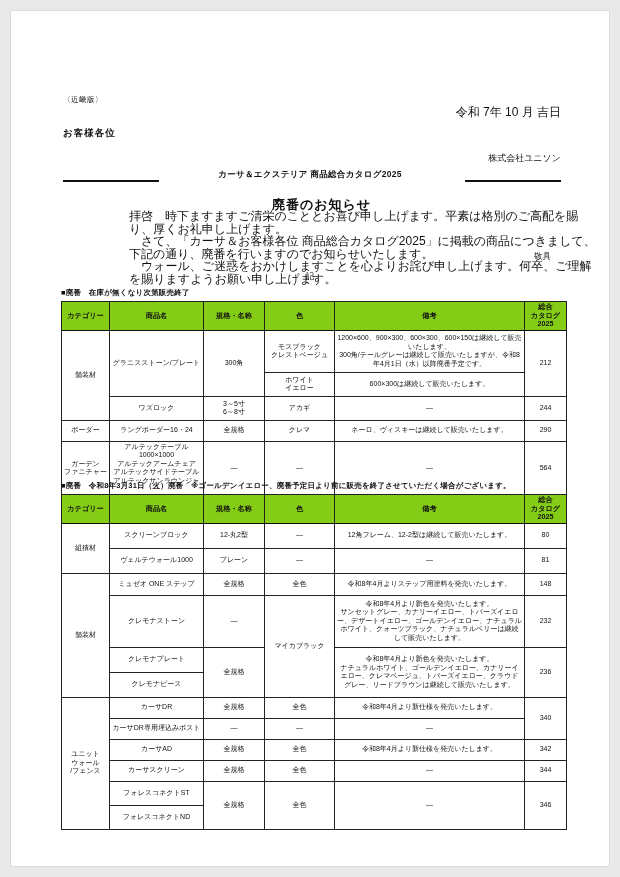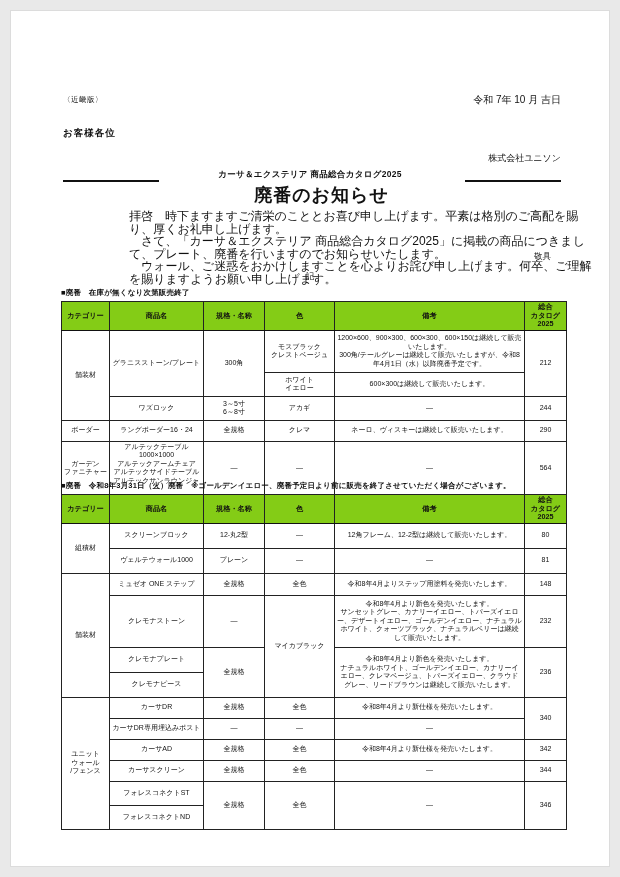--- a/index.html
+++ b/index.html
@@ -11,26 +11,26 @@
   }
   .page {
     position:absolute; left:10px; top:10px;
     width:600px; height:857px;
     background:#ffffff;
     border:1px solid #dcdcdc;
     overflow:hidden;
   }
   .abs { position:absolute; }
   .edition { left:52px; top:84px; font-size:7.5px; letter-spacing:0.5px; }
-  .date-line { right:48px; top:82px; font-size:10px; }
+  .date-line { right:48px; top:93px; font-size:12px; }
   .addressee { left:52px; top:116px; font-size:9.5px; font-weight:bold; letter-spacing:1px; }
   .company { right:48px; top:141px; font-size:9px;margin-left:39px; }
   .title-block { left:0; top:150px; width:100%; text-align:center; }
   .subtitle { font-size:8.5px; font-weight:bold; letter-spacing:0.3px;margin-top:8px; }
-  .main-title { font-size:18px; font-weight:bold; margin-top:2px; letter-spacing:1px;padding-left:23px; }
+  .main-title { font-size:13px; font-weight:bold; margin-top:15px; letter-spacing:1px;padding-left:23px; }
   .title-rule { height:2px; background:#111; top:169px; width:96px; }
   .title-rule.left { left:52px; }
   .title-rule.right { right:48px; }
   .body-text { left:74px; top:199px; width:470px; font-size:12px; line-height:12.5px;margin-left:44px; }
   .closing { right:58px; top:240px; font-size:8.5px; }
   .notation { left:0; top:260px; width:100%; text-align:center; font-size:8.5px; }
 
   .section { left:50px; width:505px; }
   .section-label { font-size:7.5px; font-weight:bold; margin-bottom:3px; letter-spacing:0.2px; }
   .sec1 { top:277px; }
@@ -76,21 +76,21 @@
 
   <div class="abs title-rule left"></div>
   <div class="abs title-rule right"></div>
   <div class="abs title-block">
     <div class="subtitle">カーサ＆エクステリア 商品総合カタログ2025</div>
     <div class="main-title">廃番のお知らせ</div>
   </div>
 
   <div class="abs body-text">
     <div>拝啓　時下ますますご清栄のこととお喜び申し上げます。平素は格別のご高配を賜り、厚くお礼申し上げます。</div>
-    <div>　さて、「カーサ＆エクステリア 商品総合カタログ2025」に掲載の商品につきまして、プレート、廃番を行いますのでお知らせいたします。</div>
+    <div>　さて、「カーサ＆お客様各位 商品総合カタログ2025」に掲載の商品につきまして、下記の通り、廃番を行いますのでお知らせいたします。</div>
     <div>　ウォール、ご迷惑をおかけしますことを心よりお詫び申し上げます。何卒、ご理解を賜りますようお願い申し上げます。</div>
   </div>
   <div class="abs closing">敬具</div>
   <div class="abs notation">記</div>
 
   <div class="abs section sec1">
     <div class="section-label">■廃番　在庫が無くなり次第販売終了</div>
     <table class="discont">
       <colgroup>
         <col class="c-cat">

